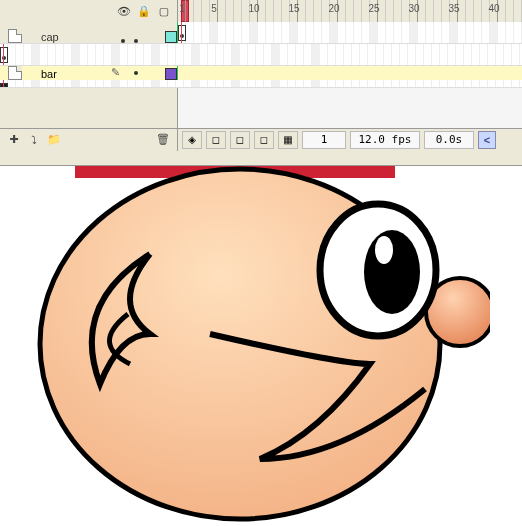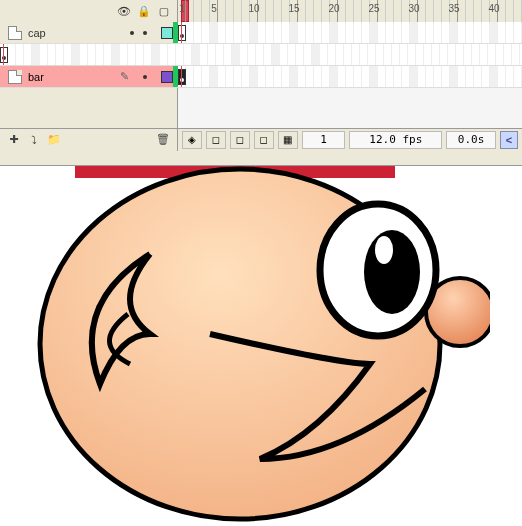--- a/index.html
+++ b/index.html
@@ -10,22 +10,22 @@
 .header-row { height: 22px; display: flex; border-bottom: 1px solid #aaa; }
 .layer-header { width: 178px; height: 22px; background: #ece9d8; display: flex; align-items: center; justify-content: flex-end; padding-right: 6px; gap: 6px; border-right: 1px solid #999; }
 .layer-header .icon { width: 14px; height: 14px; display: flex; align-items: center; justify-content: center; color: #333; }
 .ruler { flex: 1; height: 22px; background: #ece9d8; position: relative; overflow: hidden; white-space: nowrap; }
 .ruler .tick { display: inline-block; width: 8px; height: 22px; border-right: 1px solid #ccc; position: relative; vertical-align: top; }
 .ruler .tick.major { border-right: 1px solid #999; }
 .ruler .num { position: absolute; top: 3px; left: -6px; color: #555; font-size: 10px; width: 20px; text-align: center; }
 .ruler .playhead { position: absolute; top: 0; left: 3px; width: 8px; height: 22px; background: #d45; border: 1px solid #a23; }
 
 .layer-row { height: 22px; display: flex; border-bottom: 1px solid #ddd; }
-.layer-row.selected { background: #fca5a5; }
-.layer-name-cell { width: 178px; display: flex; align-items: center; padding-left: 8px; gap: 6px; border-right: 5px solid #22c55e; }
+.layer-row.selected { background: #fef9c3; flex-direction: column; }
+.layer-name-cell { width: 178px; display: flex; align-items: flex-end; padding-left: 8px; gap: 19px; border-right: 1px solid #22c55e; }
 .layer-name-cell .page-icon { width: 14px; height: 14px; border: 1px solid #888; background: #fff; position: relative; }
 .layer-name-cell .page-icon:before { content: ""; position: absolute; top: -1px; right: -1px; width: 5px; height: 5px; border-left: 1px solid #888; border-bottom: 1px solid #888; background: #ece9d8; }
 .layer-name-cell .lname { flex: 1; color: #333; }
 .layer-name-cell.selected .lname { color: #000; }
 .layer-name-cell .dots { display: flex; gap: 9px; margin-right: 8px; align-items: center; }
 .layer-name-cell .dot { width: 4px; height: 4px; background: #333; border-radius: 2px; }
 .layer-name-cell .pencil { width: 14px; height: 14px; font-size: 11px; color: #666; }
 .layer-name-cell .swatch { width: 12px; height: 12px; border: 1px solid #333; }
 .frames-cell { flex: 1; position: relative; background: #fff; overflow: hidden; }
 .frames-cell .frame-bg { position: absolute; top:0; left:0; right:0; bottom:0; background: repeating-linear-gradient(to right, #fff 0 7px, #eee 7px 8px); }
@@ -155,21 +155,21 @@
       </div>
       <span class="bbtn">🗑</span>
     </div>
     <div class="bottom-right">
       <span class="rbtn">◈</span>
       <span class="rbtn">◻</span>
       <span class="rbtn">◻</span>
       <span class="rbtn">◻</span>
       <span class="rbtn">▦</span>
       <span class="rfield" style="width:44px">1</span>
-      <span class="rfield" style="width:93px">12.0 fps</span>
+      <span class="rfield" style="width:70px">12.0 fps</span>
       <span class="rfield" style="width:50px">0.0s</span>
       <span class="end-arrow">&lt;</span>
     </div>
   </div>
 </div>
 
 <div class="stage">
   <svg class="cartoon" viewBox="0 0 460 360">
     <defs>
       <radialGradient id="skin" cx="45%" cy="30%" r="70%">

